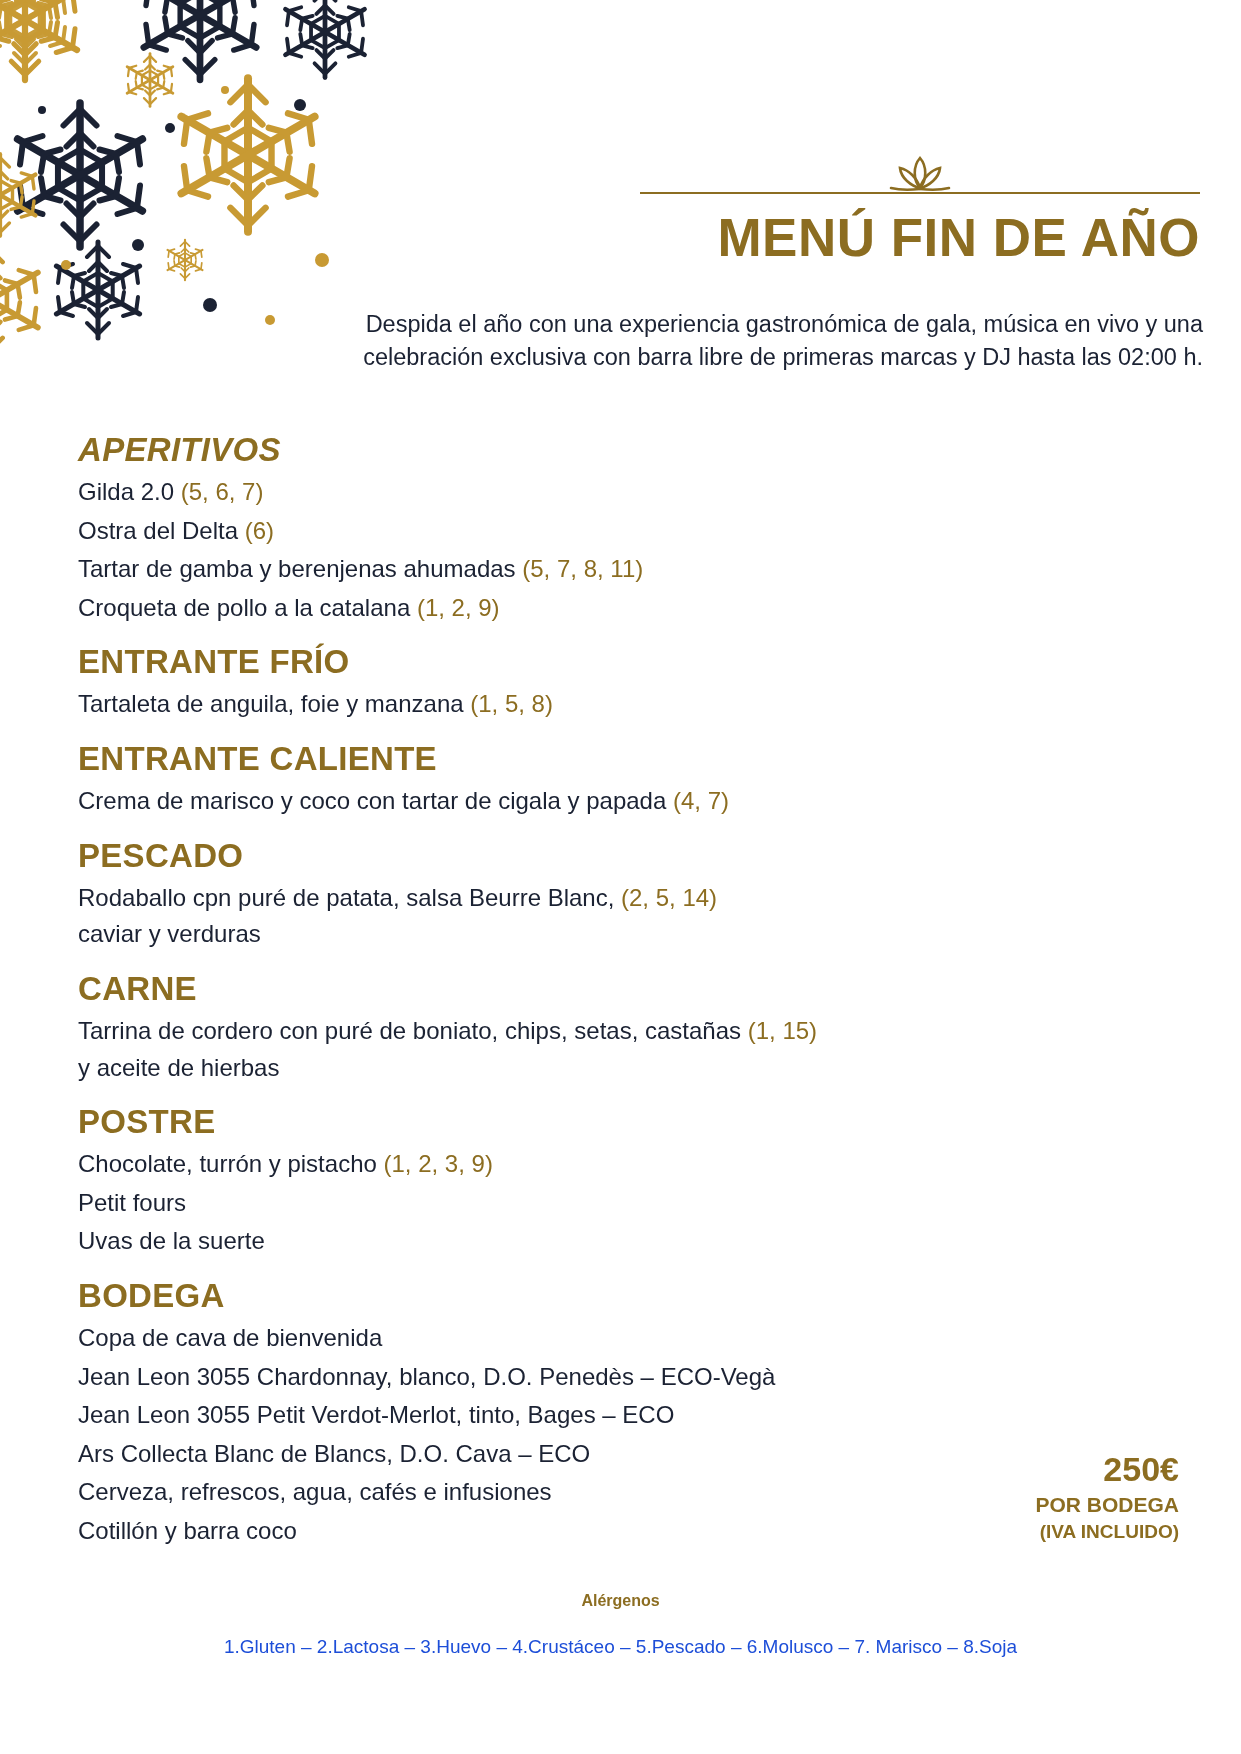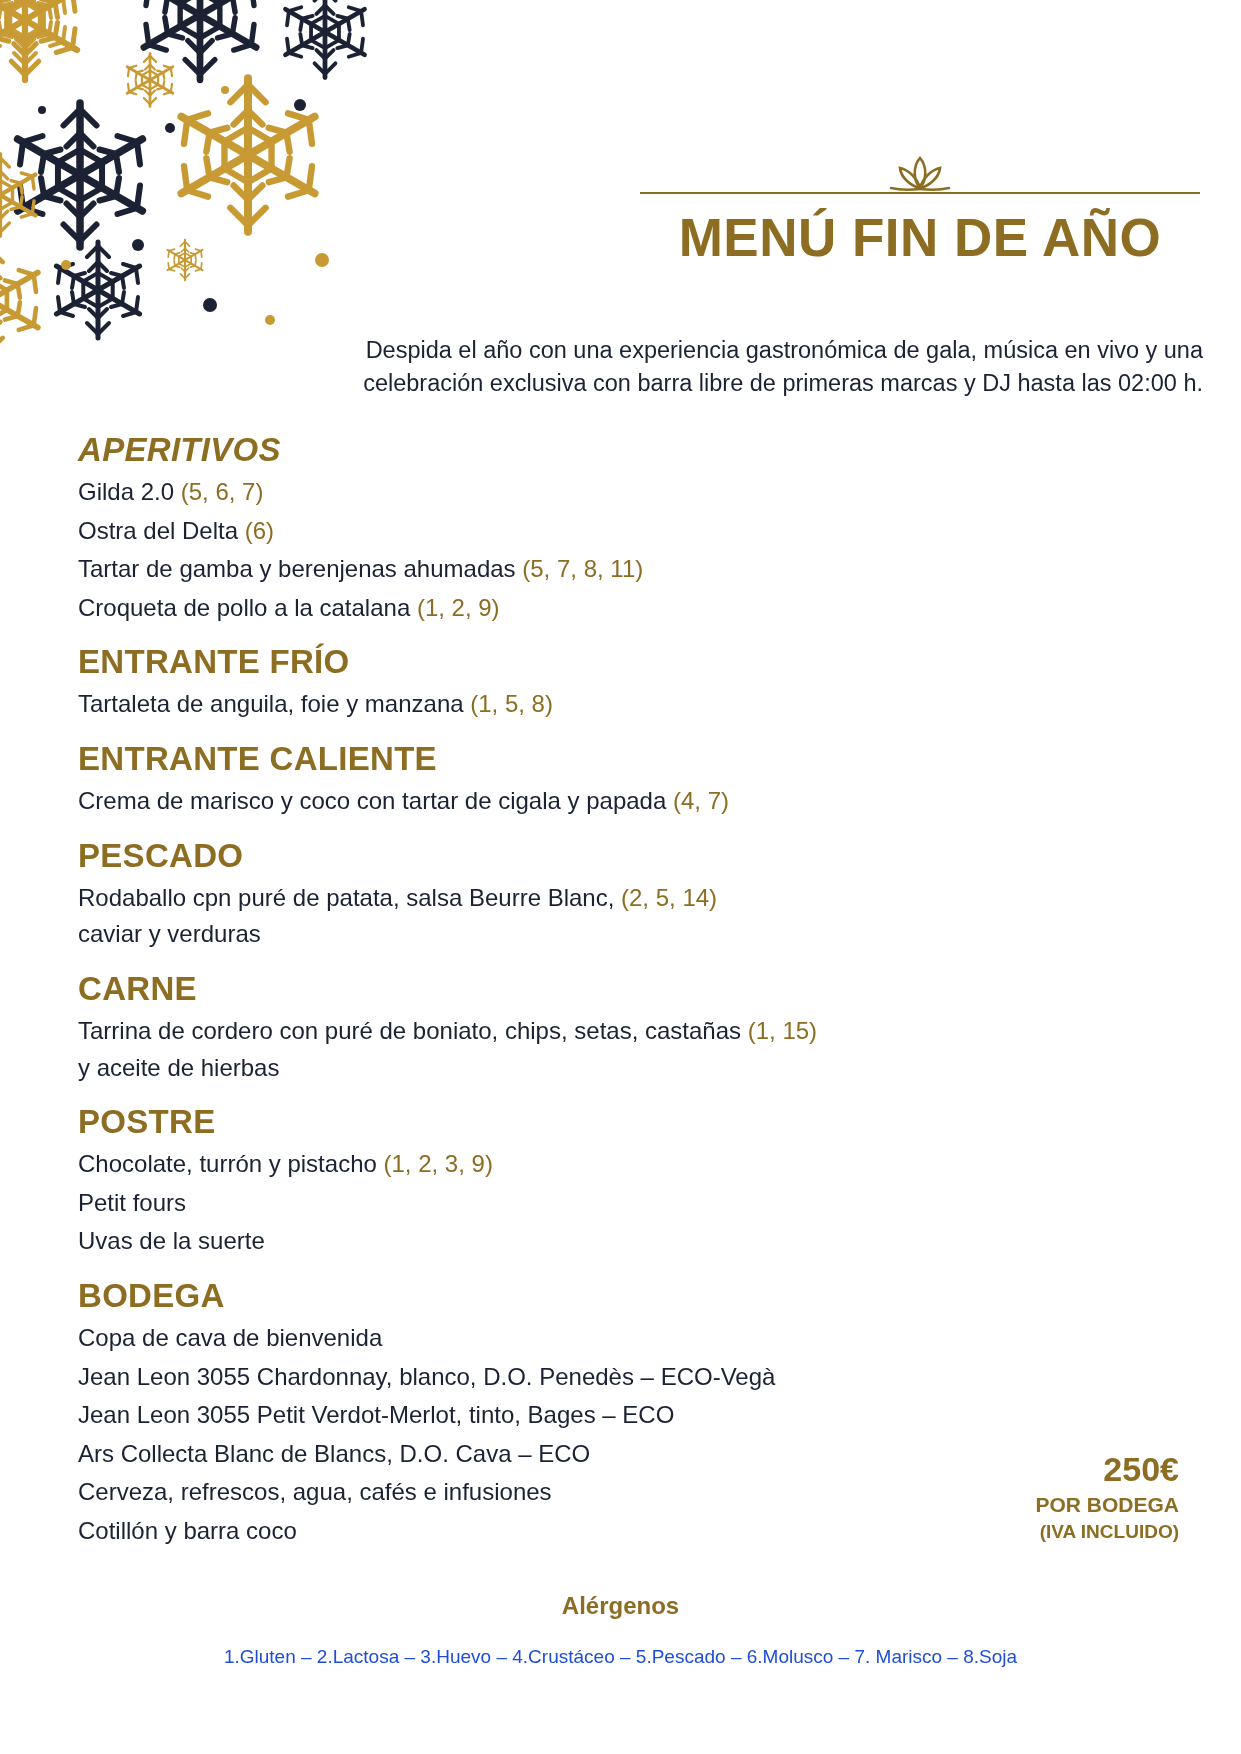--- a/index.html
+++ b/index.html
@@ -57,32 +57,32 @@
     height: 46px;
   }
   .title {
     font-size: 53px;
     font-weight: bold;
     letter-spacing: 0.5px;
     color: #8c6d21;
     margin: 6px 0 0 0;
     line-height: 1.05;
     white-space: nowrap;
+    text-align: right;
   }
 
   .intro {
     position: absolute;
     left: 350px;
     top: 308px;
     width: 853px;
     text-align: right;
     font-size: 23.5px;
     line-height: 1.42;
     color: #1b2233;
-    margin-top: 26px;
   }
 
   
   .menu {
     position: absolute;
     left: 78px;
     top: 420px;
     width: 1090px;
   }
   .section { margin-bottom: 4px; }
@@ -120,21 +120,21 @@
 
   
   .allergens {
     position: absolute;
     left: 0;
     top: 1592px;
     width: 100%;
     text-align: center;
   }
   .allergens-title {
-    font-size: 24px;
+    font-size: 16px;
     font-weight: bold;
     color: #8c6d21;
     margin-bottom: 22px;
   }
   .allergens-line {
     font-size: 19px;
     color: #1d4ed8;
     line-height: 1.62;
     white-space: nowrap;
   }

